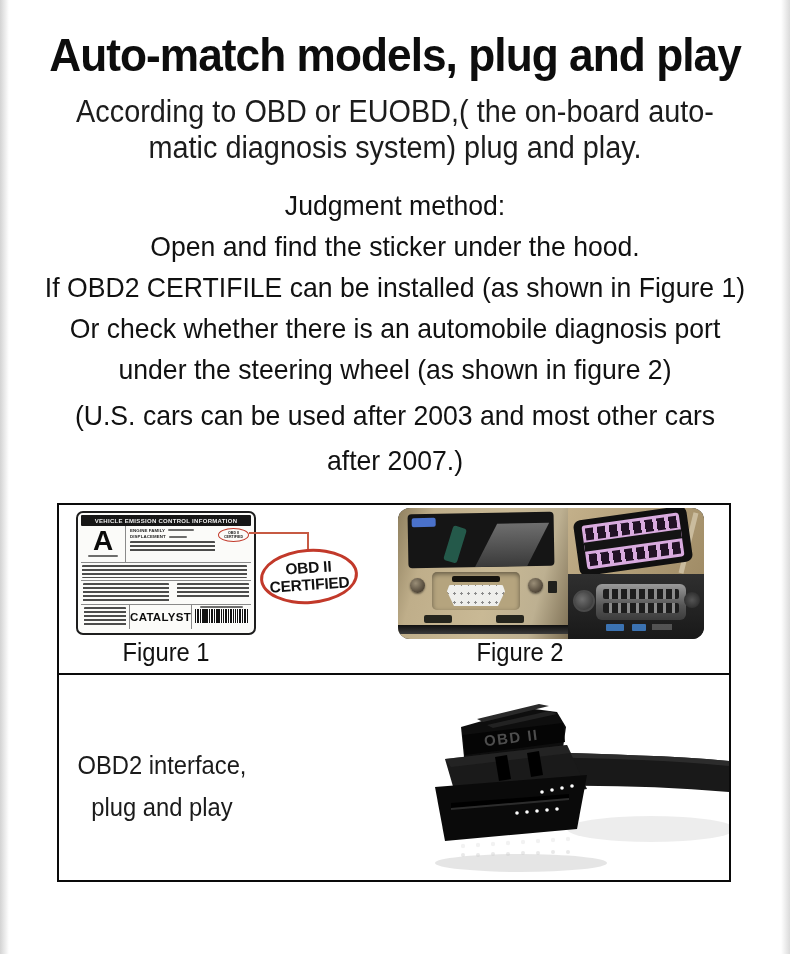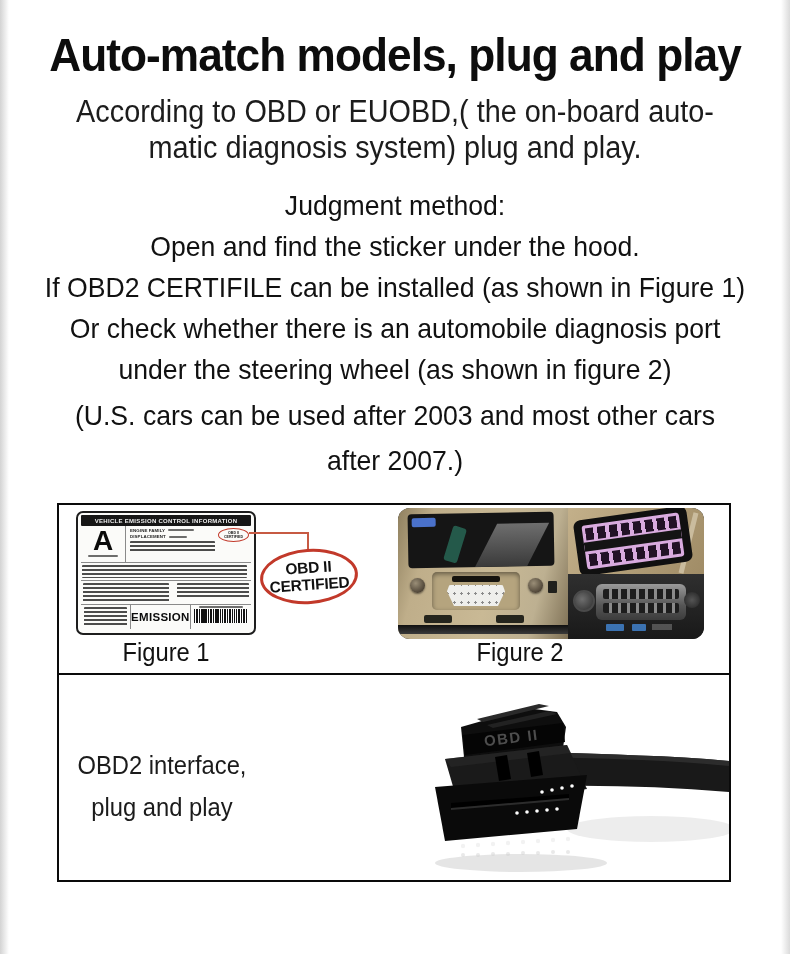--- a/index.html
+++ b/index.html
@@ -150,21 +150,21 @@
       </div>
       <div class="st-par fineprint"></div>
       <div class="st-cols">
         <div class="st-col1 fineprint"></div>
         <div class="st-col2 fineprint"></div>
       </div>
       <div class="st-bottom">
         <div class="st-c1">
             <div class="fineprint"></div>
           </div>
-        <div class="st-c2">EMISSION</div>
+        <div class="st-c2">CATALYST</div>
         <div class="st-c3">
           <div class="mb"></div>
           <div class="barcode"></div>
         </div>
       </div>
     </div>
 
     <div class="red-h"></div>
     <div class="red-v"></div>
     <div class="badge">

